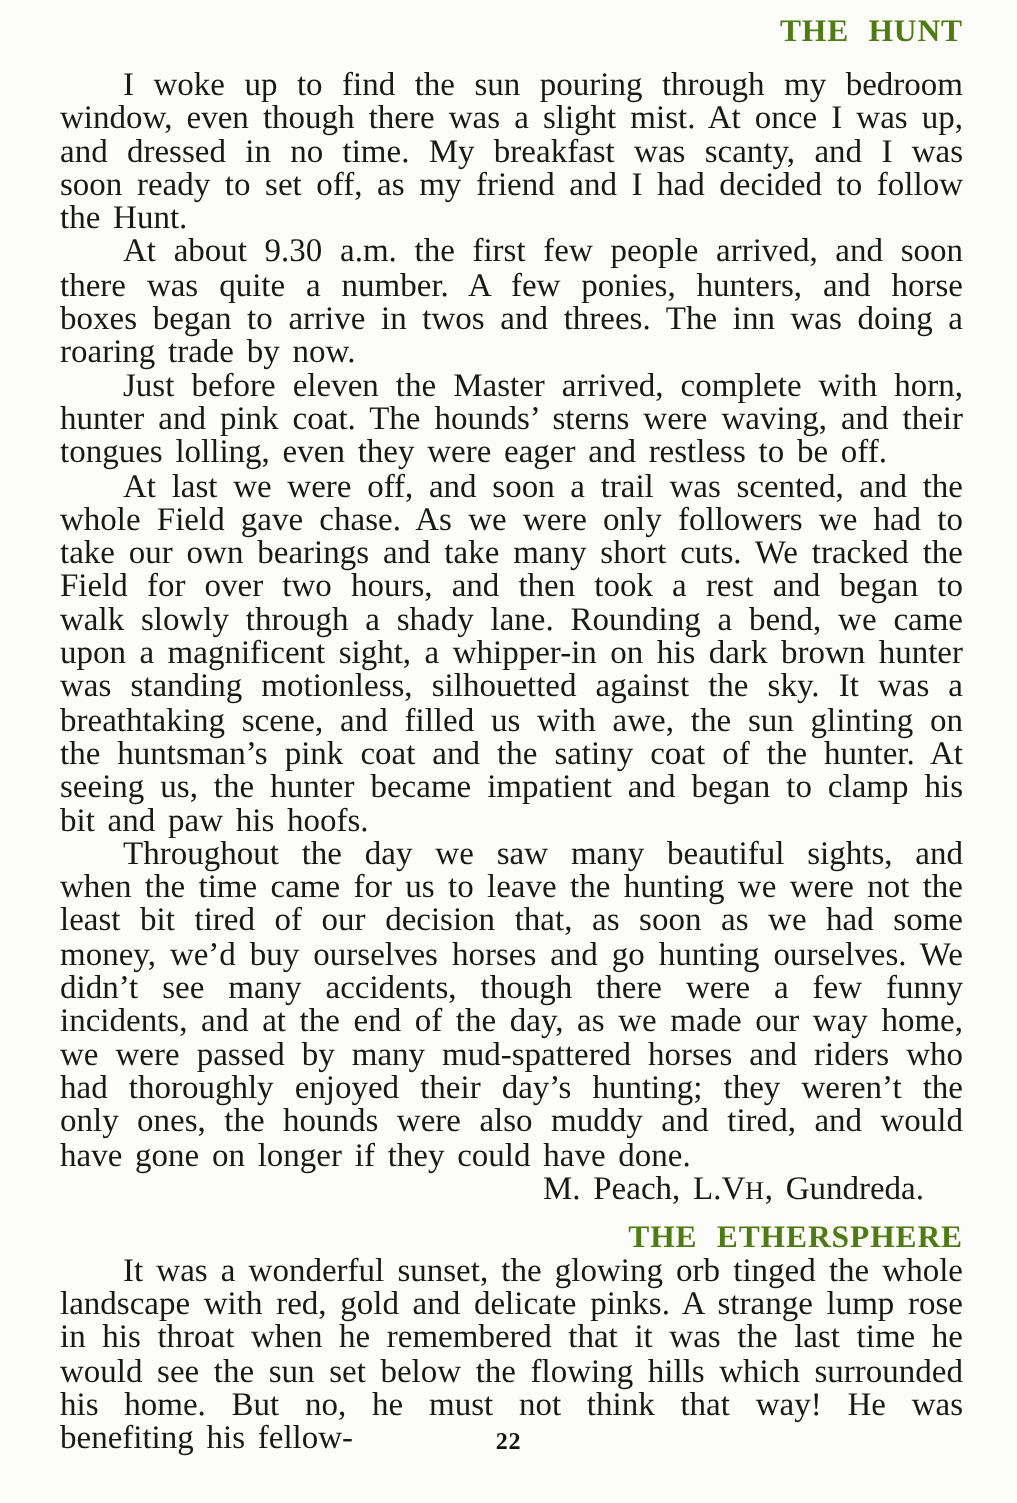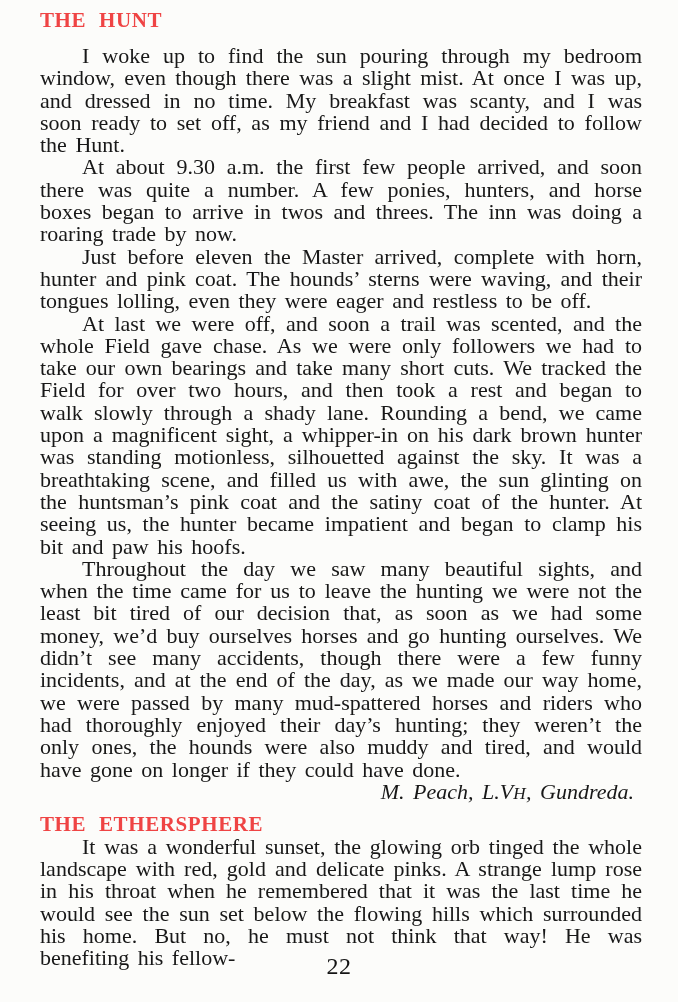--- a/index.html
+++ b/index.html
@@ -18,64 +18,63 @@
   .page {
     box-sizing: border-box;
     width: 678px;
     height: 1002px;
     padding: 8px 36px 0 40px;
     position: relative;
   }
   .section-title {
     font-size: 21px;
     font-weight: bold;
-    text-align: left;
+    text-align: right;
     margin: 0 0 13px 0;
     letter-spacing: 0.6px;
     word-spacing: 7px;
     line-height: 24px;
-    color: #ef4444;
+    color: #4d7c0f;
   }
   .section-ethersphere .section-title {
     margin-top: 31px;
     margin-bottom: 0;
   }
   p.body-para {
     margin: 0;
     font-size: 22px;
     line-height: 22.3px;
     text-align: justify;
     text-indent: 42px;
     word-spacing: 3px;
   }
   p.body-para .para-text {
     text-indent: inherit;
   }
   .byline {
     float: right;
     text-indent: 0;
-    margin-right: 8px;
+    margin-right: 26px;
     word-spacing: 3px;
     white-space: nowrap;
-    font-style: italic;
   }
   .byline .smallcap {
     font-size: 0.78em;
     letter-spacing: 0.5px;
   }
   .page-footer {
     position: absolute;
     top: 953px;
     left: 0;
     width: 678px;
     text-align: center;
   }
   .page-number {
-    font-size: 24px;
-    font-weight: normal;
+    font-size: 16px;
+    font-weight: bold;
     letter-spacing: 0.5px;
     color: #141414;
   }
 </style>
 </head>
 <body>
 
 <div class="page">
 
   <section class="section-hunt">

